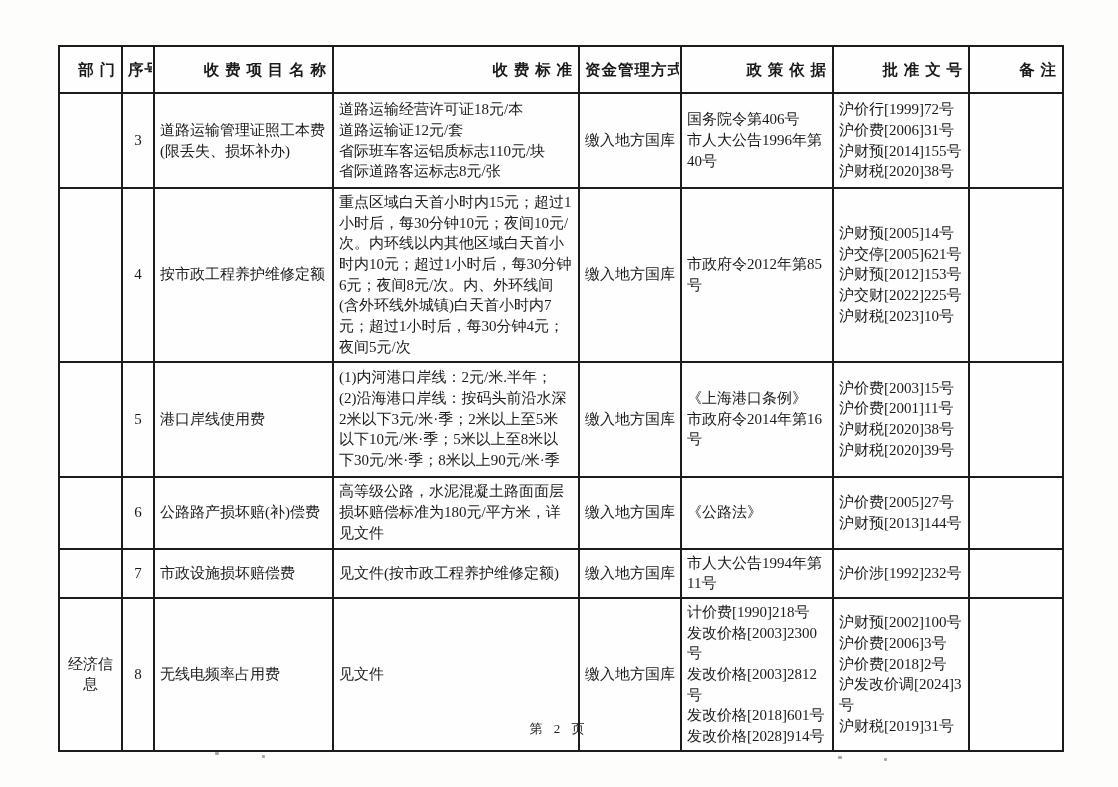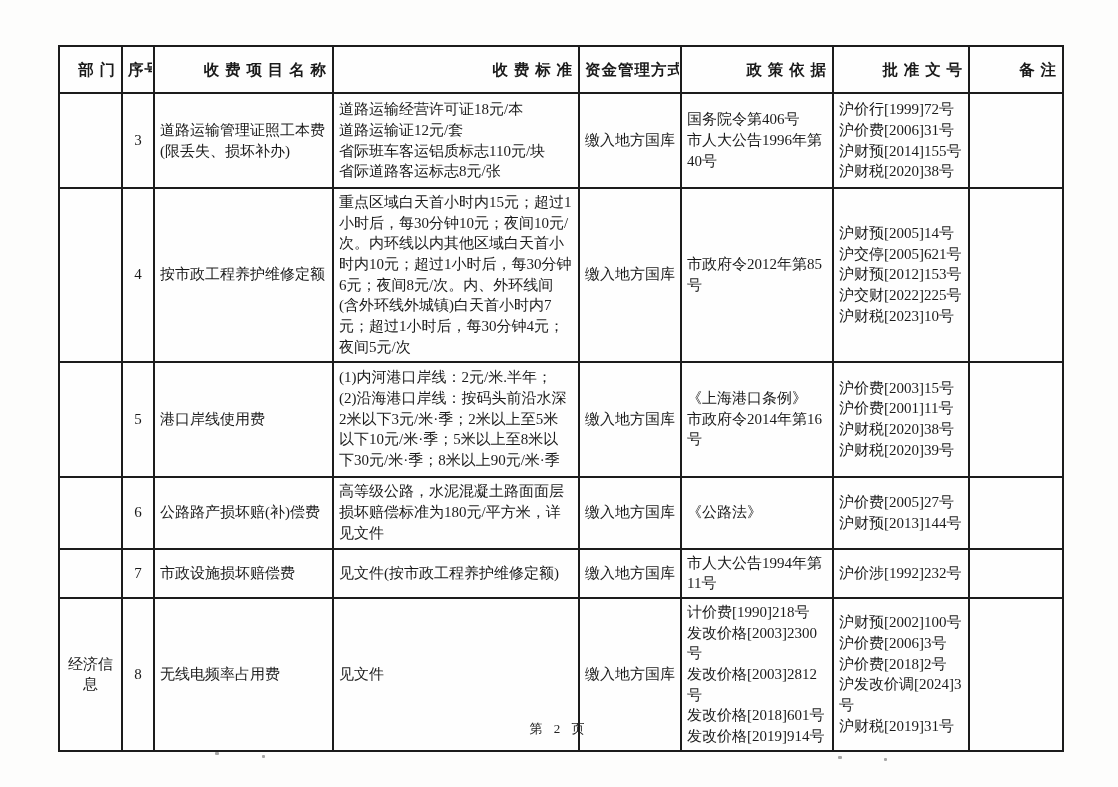--- a/index.html
+++ b/index.html
@@ -196,21 +196,21 @@
           <td class="c-left">无线电频率占用费</td>
           <td class="c-left">
             <div class="line">见文件</div>
           </td>
           <td class="c-center">缴入地方国库</td>
           <td class="c-left">
             <div class="line">计价费[1990]218号</div>
             <div class="line">发改价格[2003]2300号</div>
             <div class="line">发改价格[2003]2812号</div>
             <div class="line">发改价格[2018]601号</div>
-            <div class="line">发改价格[2019]914号</div>
+            <div class="line">发改价格[2028]914号</div>
           </td>
           <td class="c-left">
             <div class="line">沪财预[2002]100号</div>
             <div class="line">沪价费[2006]3号</div>
             <div class="line">沪价费[2018]2号</div>
             <div class="line">沪发改价调[2024]3号</div>
             <div class="line">沪财税[2019]31号</div>
           </td>
           <td class="c-center"></td>
         </tr>

